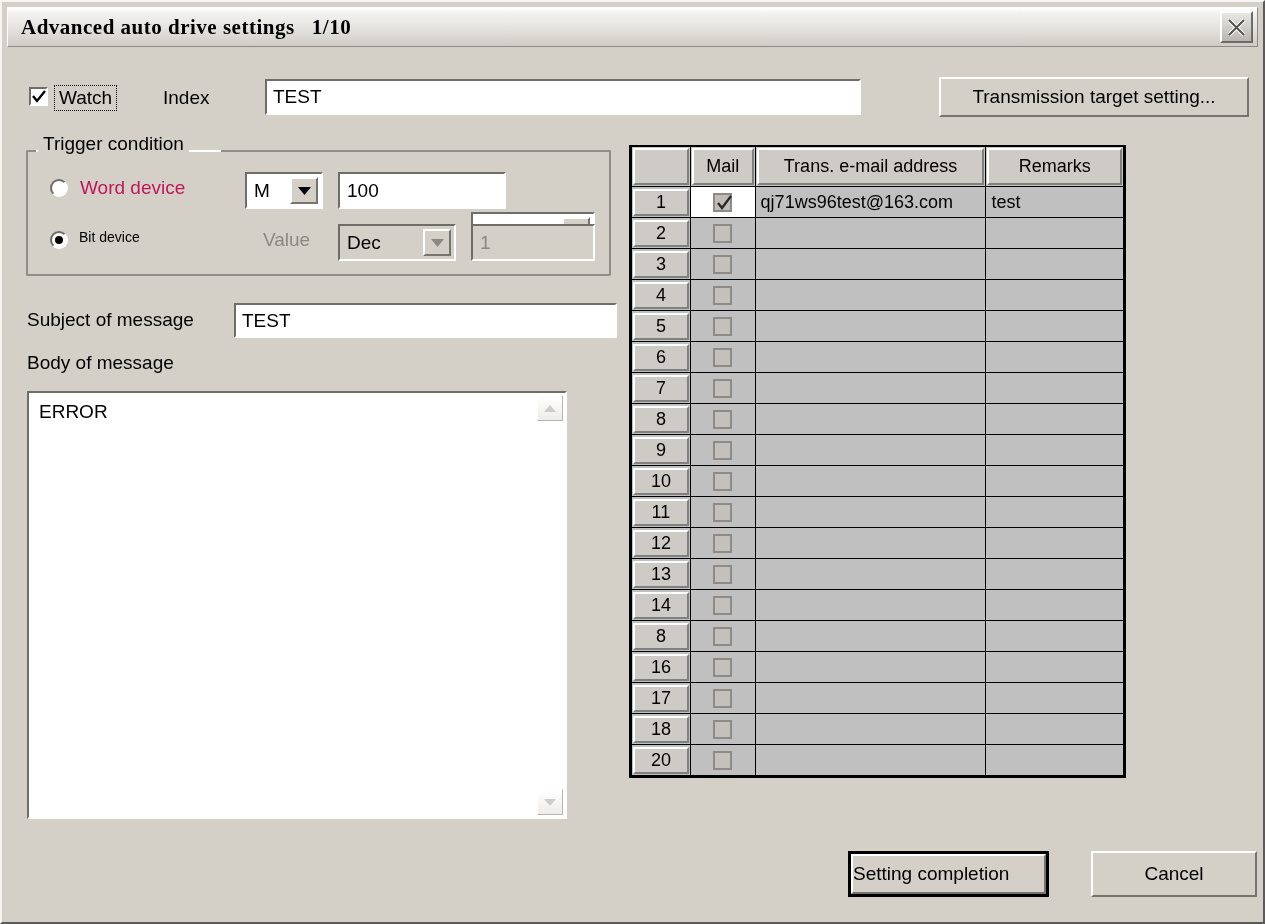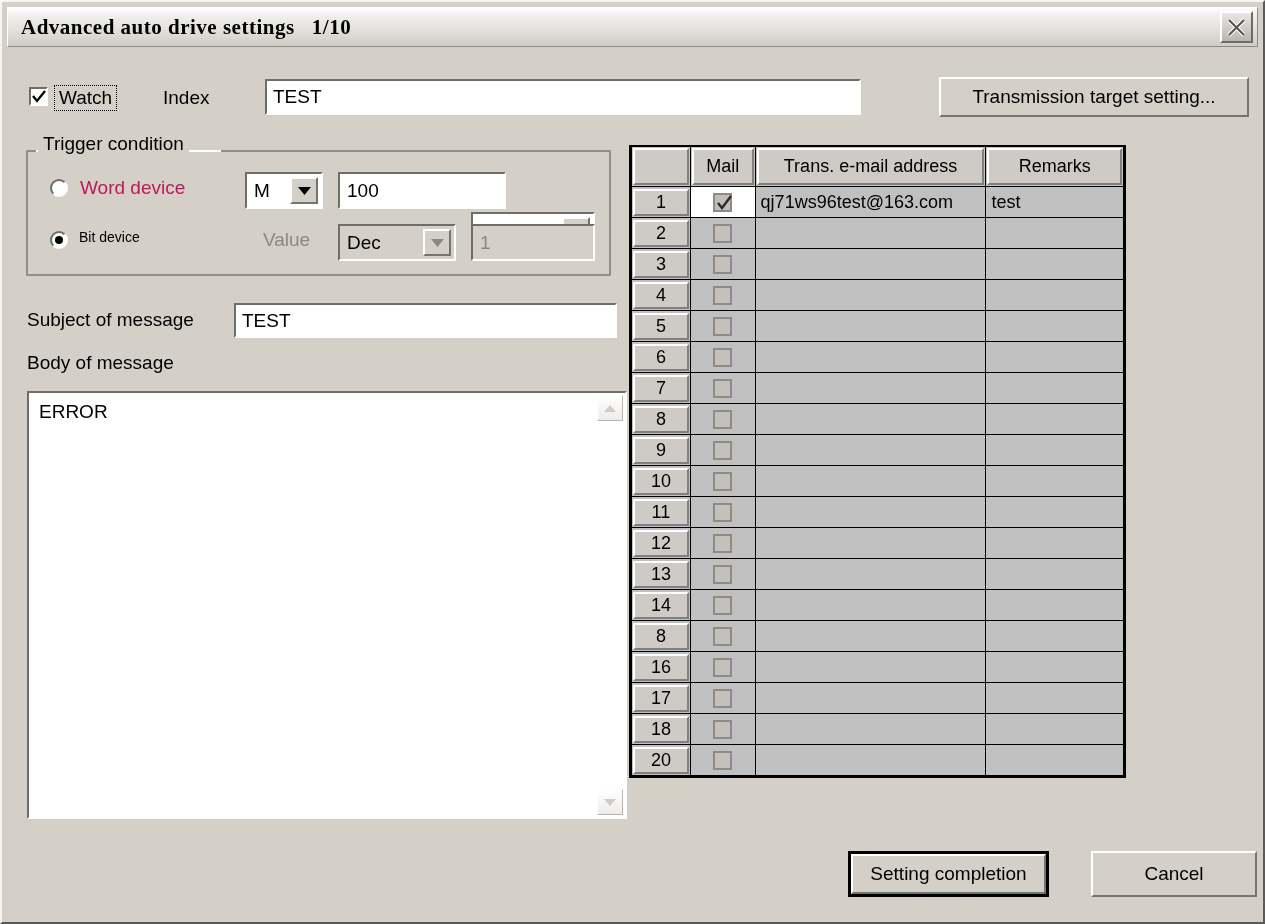--- a/index.html
+++ b/index.html
@@ -259,21 +259,21 @@
   
   #subject-label { position:absolute; left: 25px; top: 307px; font-size: 19px; color:#000; }
   #subject-input {
     position:absolute; left: 232px; top: 301px; width: 383px; height: 35px;
     display:flex; align-items:center;
   }
   #subject-input .txt { padding-left: 6px; font-size: 19px; color:#000; }
   #body-label { position:absolute; left: 25px; top: 350px; font-size: 19px; color:#000; }
   #body-area {
     position: absolute;
-    left: 25px; top: 389px; width: 600px; height: 428px;
+    left: 25px; top: 389px; width: 540px; height: 428px;
   }
   #body-text {
     position: absolute;
     left: 10px; top: 8px;
     font-size: 19px; color: #000;
     white-space: pre;
   }
   #body-scroll {
     position: absolute;
     right: 2px; top: 2px;
@@ -375,21 +375,21 @@
     cursor: pointer;
     display:flex; align-items:center; justify-content:center;
   }
   #setting-btn .inner {
     width: 100%; height: 100%;
     border-top: 2px solid #ffffff;
     border-left: 2px solid #ffffff;
     border-right: 2px solid #76746f;
     border-bottom: 2px solid #76746f;
     box-sizing: border-box;
-    display:flex; align-items:center; justify-content:center;
+    display:flex; align-items:center; 
     font-size: 19px; color:#000;
   }
   #cancel-btn {
     position: absolute;
     left: 1089px; top: 849px;
     width: 166px; height: 46px;
   }
 </style>
 </head>
 <body>

